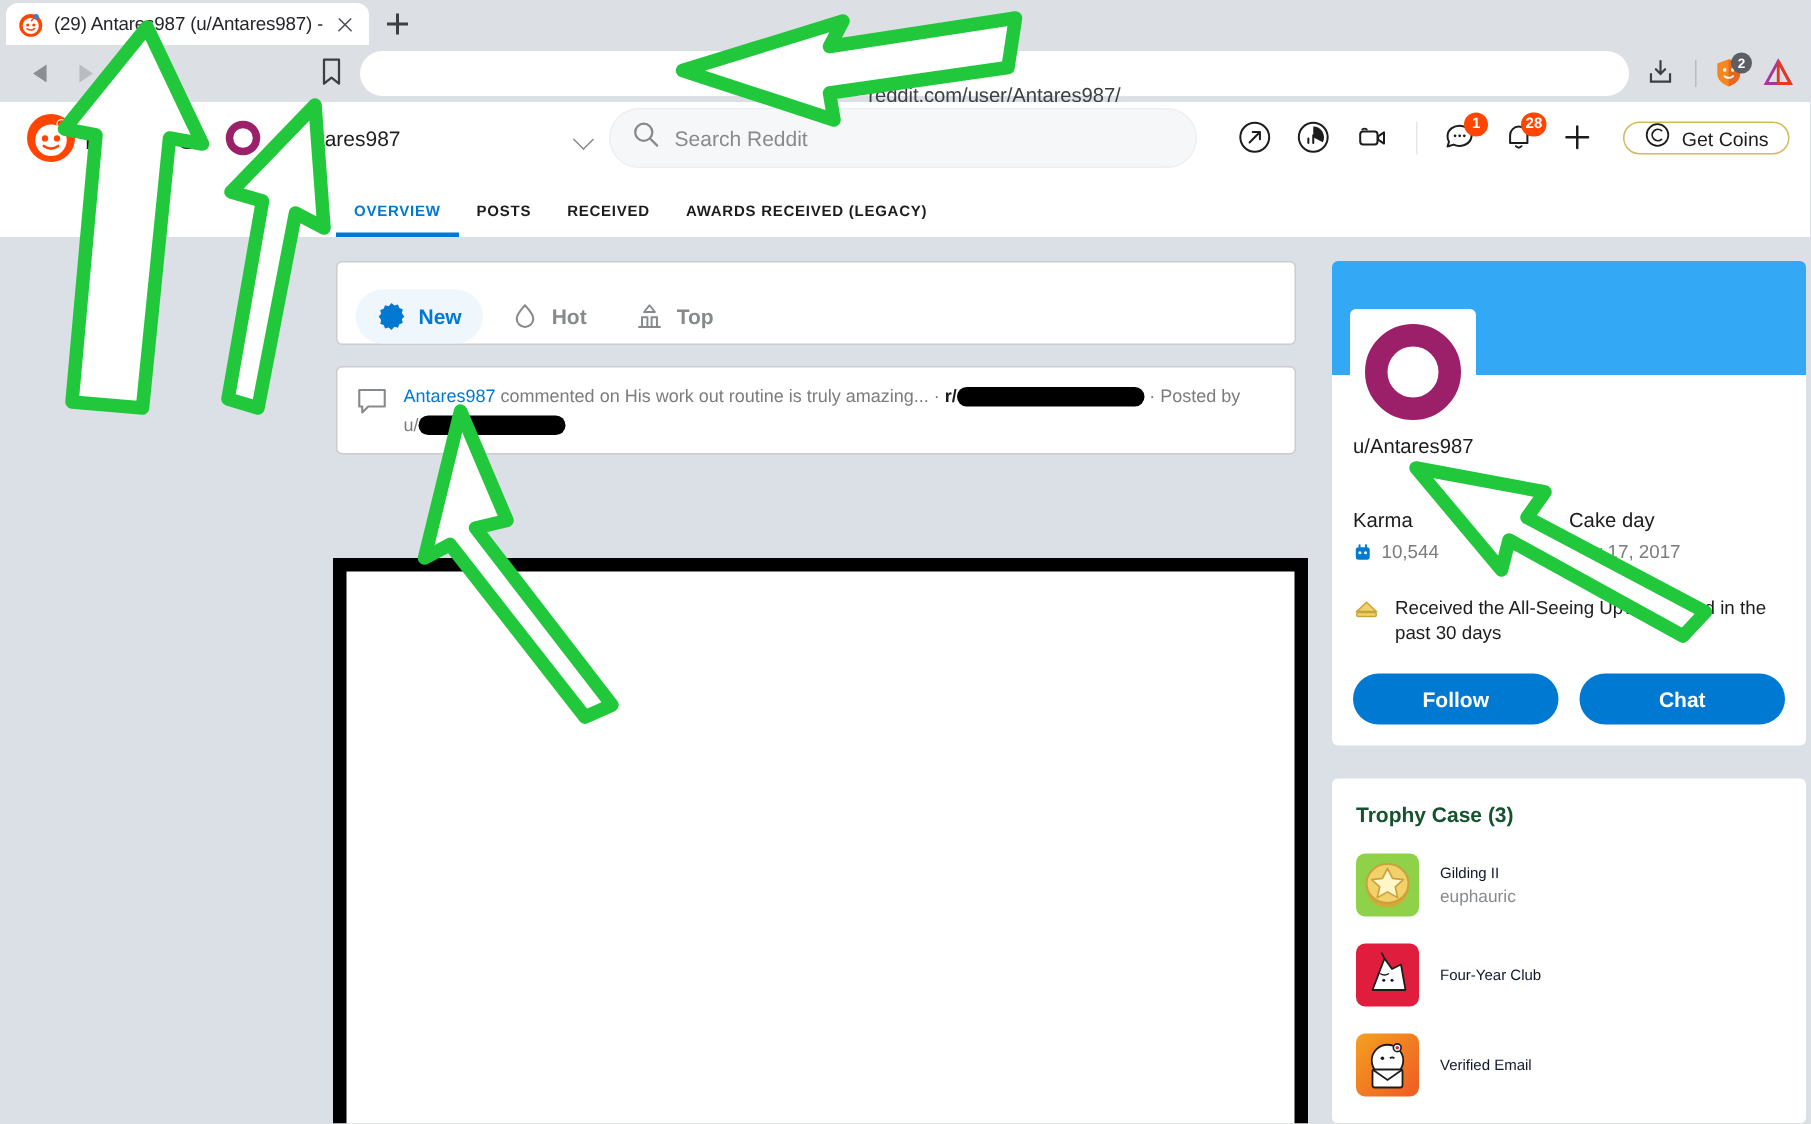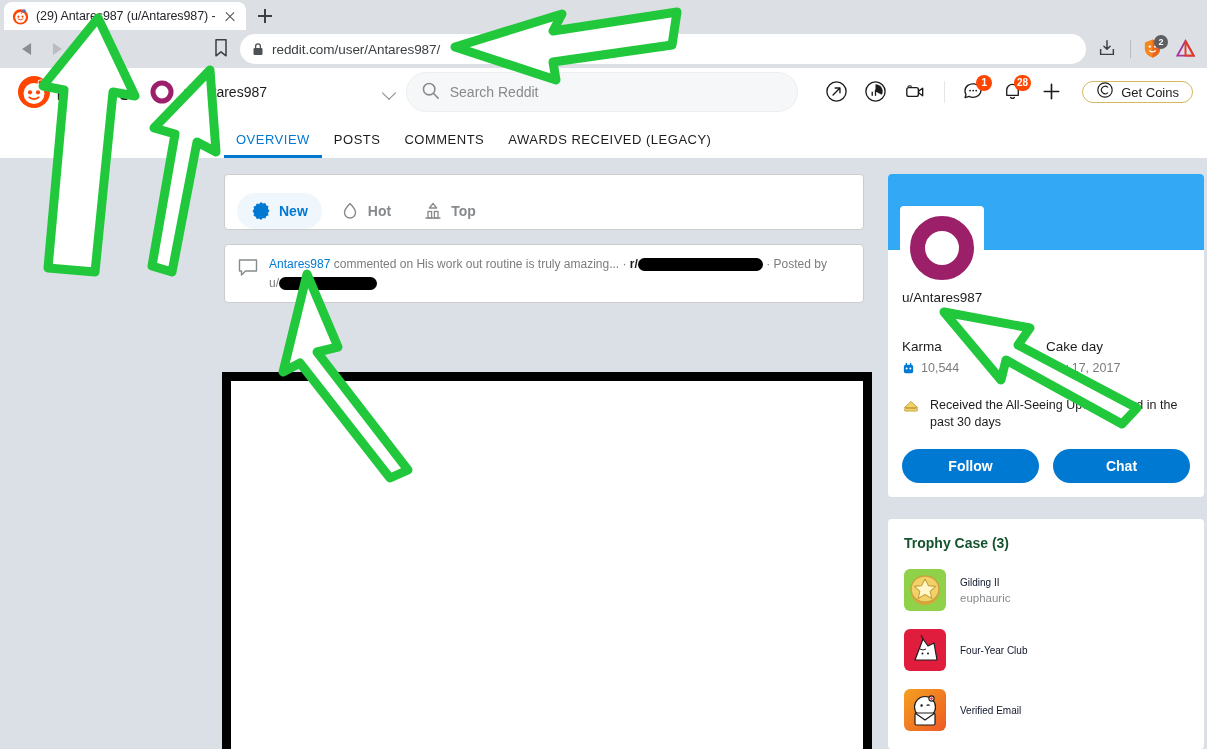--- a/index.html
+++ b/index.html
@@ -48,21 +48,21 @@
   .back-tri { border-top:6px solid transparent; border-bottom:6px solid transparent; border-right:9px solid #8b8f94; transform:translate(-55%,-50%); }
   .fwd-tri  { border-top:6px solid transparent; border-bottom:6px solid transparent; border-left:9px solid #b9bcc1; transform:translate(-45%,-50%); }
   .reload-btn { width:30px; height:30px; position:relative; cursor:pointer; flex:0 0 30px; }
   .reload-glyph { position:absolute; left:8px; top:6px; font-size:15px; color:#5f6368; }
 
   .bookmark-ico { position:absolute; left:213px; top:38px; width:16px; height:20px; cursor:pointer; }
   .bookmark-ico svg { display:block; }
 
   .urlbar {
     position:absolute; left:240px; top:34px; width:846px; height:30px;
-    background:#ffffff; border-radius:16px; display:flex; align-items:center; padding:0 12px; gap:8px;
+    background:#ffffff; border-radius:16px; display:flex; align-items:center; padding:0 12px; gap:8px;flex-direction:column;
   }
   .lock-ico { flex:0 0 12px; width:12px; height:14px; }
   .url-text { font-size:13.5px; color:#3c4043; white-space:nowrap; letter-spacing:-0.05px; }
   .chrome-right { position:absolute; right:10px; top:36px; display:flex; align-items:center; gap:11px; height:26px; }
   .ext-ico { position:relative; width:22px; height:22px; cursor:pointer; }
   .chrome-div { width:1px; height:18px; background:#b8bcc1; }
   .shield-badge {
     position:absolute; right:-4px; top:-3px; width:14px; height:14px; border-radius:50%;
     background:#5b5f64; color:#fff; font-size:9px; line-height:14px; text-align:center; font-weight:bold;
   }
@@ -102,22 +102,22 @@
     display:flex; align-items:center; gap:7px; height:22px; padding:0 13px;
     border:1px solid #d4b95e; border-radius:16px; cursor:pointer; margin-left:4px;
   }
   .getcoins-label { font-size:13px; color:#1c1c1c; }
 
   .tabsrow {
     position:absolute; left:0; top:48px; width:1207px; height:42px; background:#fff;
     display:flex; align-items:flex-end; padding-left:224px; gap:0;
   }
   .ptab {
-    font-size:13px; letter-spacing:0.5px; color:#1c1c1c; padding:0 12px 11px 12px; cursor:pointer;
-    position:relative; font-weight:400;
+    font-size:10px; letter-spacing:0.5px; color:#1c1c1c; padding:0 12px 11px 12px; cursor:pointer;
+    position:relative; font-weight:700;
   }
   .ptab.active { color:#0079d3; }
   .ptab.active::after {
     content:''; position:absolute; left:0; right:0; bottom:0; height:3px; background:#0079d3;
   }
 
   
   .maincol { position:absolute; left:224px; top:106px; width:640px; }
   .card { background:#fff; border:1px solid #ccc; border-radius:4px; }
   .sortbar { height:56px; display:flex; align-items:flex-end; padding:0 12px; gap:4px; }
@@ -352,21 +352,21 @@
             </svg>
           </span>
           <span class="getcoins-label">Get Coins</span>
         </div>
       </div>
     </div>
 
     <div class="tabsrow">
       <div class="ptab active"><span>OVERVIEW</span></div>
       <div class="ptab"><span>POSTS</span></div>
-      <div class="ptab"><span>COMMENTS</span></div>
+      <div class="ptab"><span>RECEIVED</span></div>
       <div class="ptab"><span>AWARDS RECEIVED (LEGACY)</span></div>
     </div>
 
     <div class="maincol">
 
       <div class="card sortbar">
         <div class="sortbtn active">
           <span class="sicon">
             <svg viewBox="0 0 20 20" width="20" height="20">
               <path d="M10 1 l1.9 1.6 l2.4 -0.6 l0.9 2.3 l2.3 0.9 l-0.6 2.4 L18.5 10 l-1.6 1.9 l0.6 2.4 l-2.3 0.9 l-0.9 2.3 l-2.4 -0.6 L10 19 l-1.9 -1.6 l-2.4 0.6 l-0.9 -2.3 l-2.3 -0.9 l0.6 -2.4 L1.5 10 l1.6 -1.9 l-0.6 -2.4 l2.3 -0.9 l0.9 -2.3 l2.4 0.6 z" fill="#0079d3"></path>

